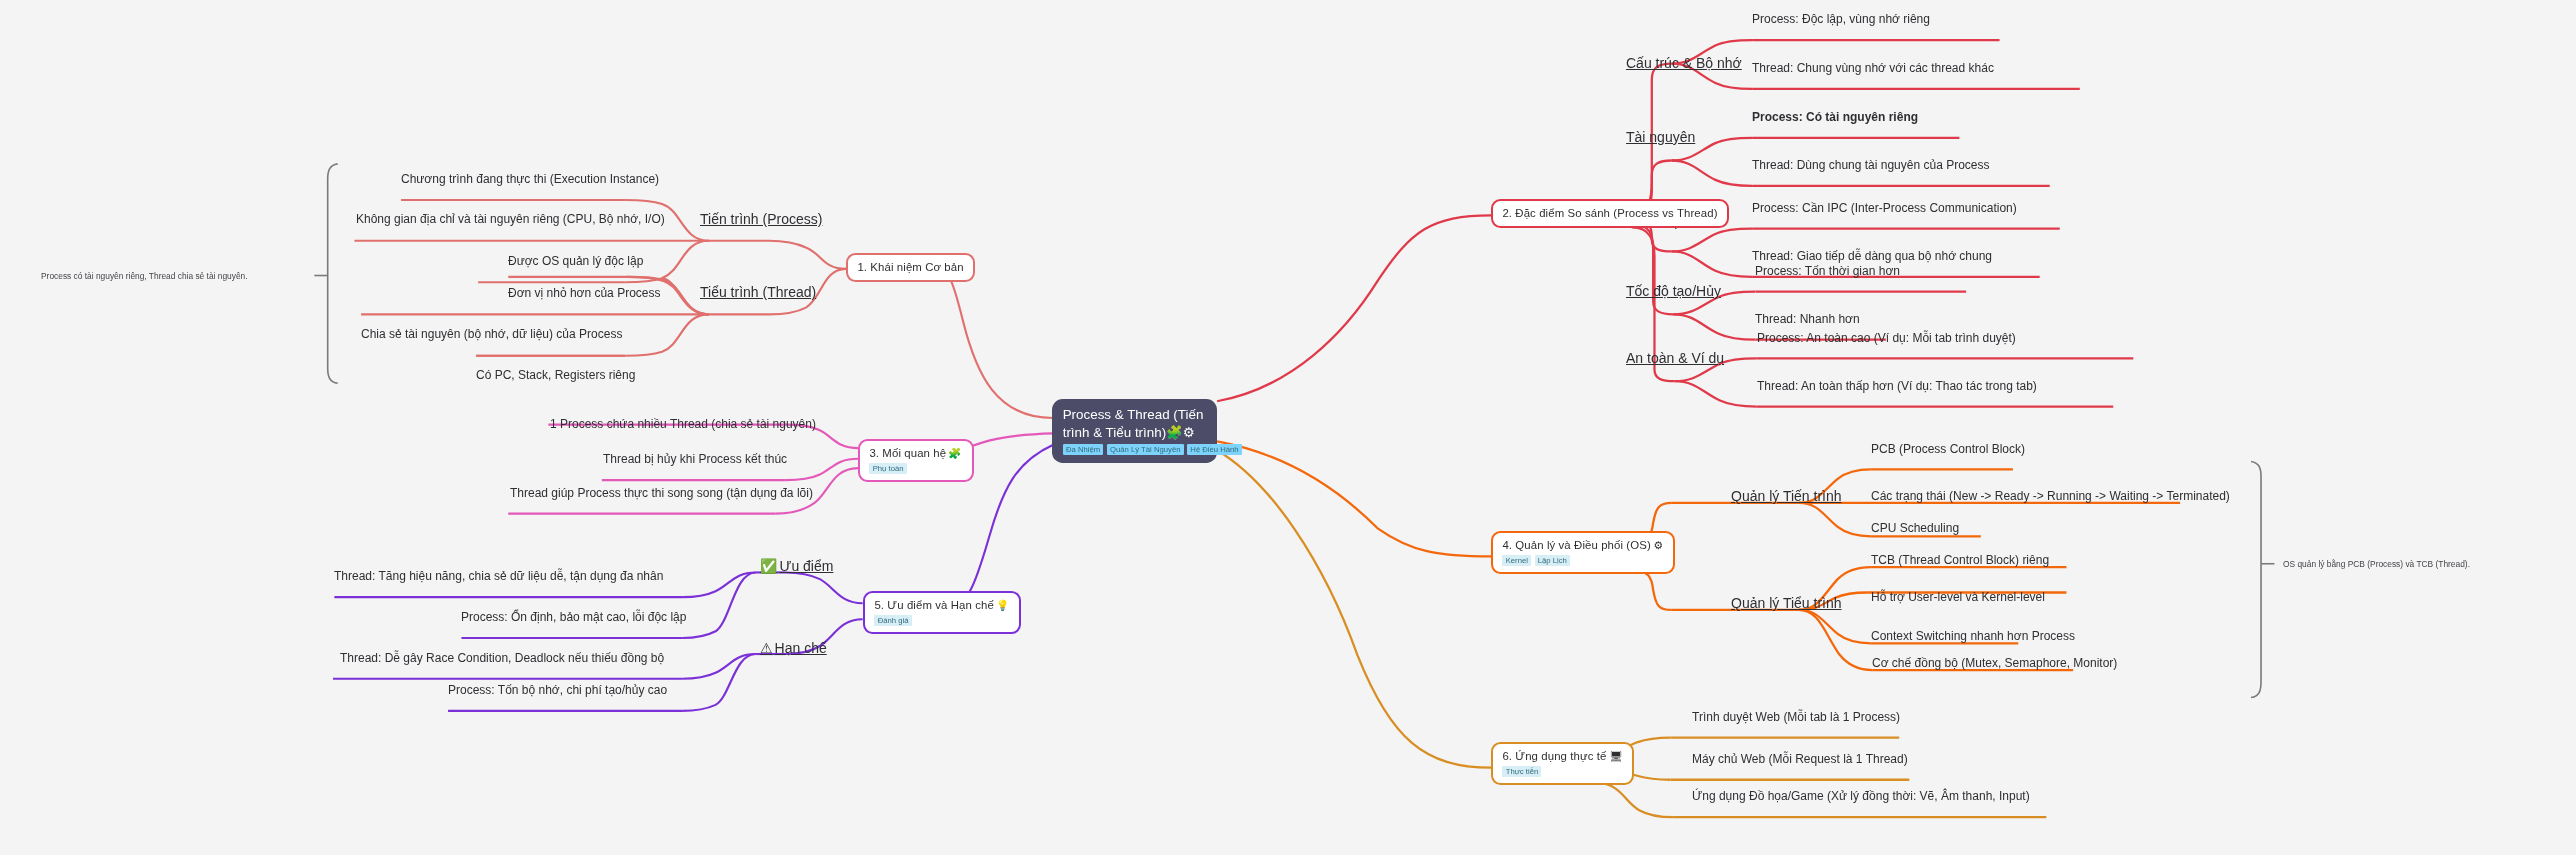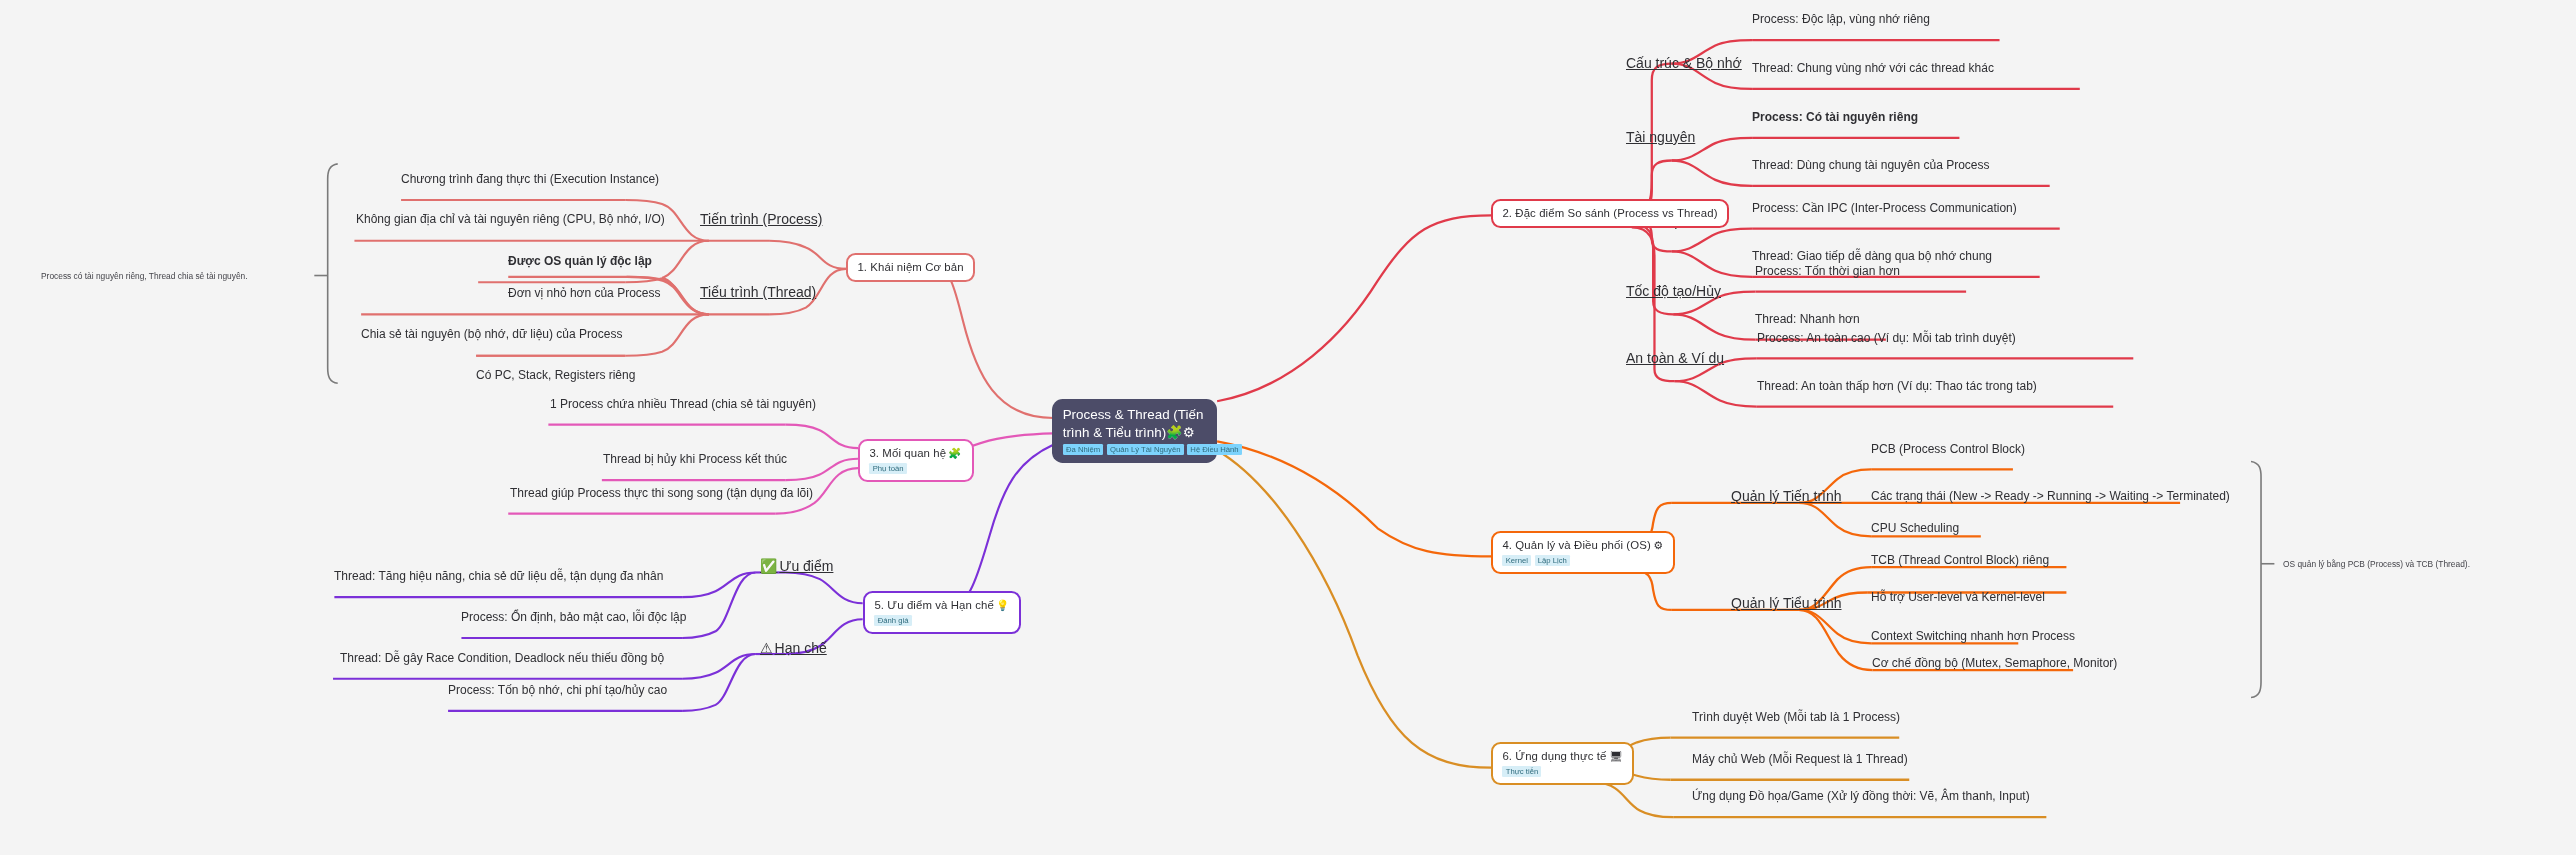--- a/index.html
+++ b/index.html
@@ -238,21 +238,21 @@
   <div class="note" style="left:41px;top:271px;">Process có tài nguyên riêng, Thread chia sẻ tài nguyên.</div>
   <div class="note" style="left:2283px;top:559px;">OS quản lý bằng PCB (Process) và TCB (Thread).</div>
 
   <div class="node c-salmon" style="left:846px;top:253px;">
     <div class="title">1. Khái niệm Cơ bản</div>
   </div>
   <div class="lbl mid" style="left:700px;top:213px;">Tiến trình (Process)</div>
   <div class="lbl mid" style="left:700px;top:286px;">Tiểu trình (Thread)</div>
   <div class="lbl" style="left:401px;top:173px;">Chương trình đang thực thi (Execution Instance)</div>
   <div class="lbl" style="left:356px;top:213px;">Không gian địa chỉ và tài nguyên riêng (CPU, Bộ nhớ, I/O)</div>
-  <div class="lbl" style="left:508px;top:255px;font-weight:bold;">Được OS quản lý độc lập</div>
+  <div class="lbl" style="left:508px;top:255px;">Được OS quản lý độc lập</div>
   <div class="lbl" style="left:508px;top:287px;">Đơn vị nhỏ hơn của Process</div>
   <div class="lbl" style="left:361px;top:328px;">Chia sẻ tài nguyên (bộ nhớ, dữ liệu) của Process</div>
   <div class="lbl" style="left:476px;top:369px;">Có PC, Stack, Registers riêng</div>
 
   <div class="node c-crimson" style="left:1491px;top:199px;">
     <div class="title">2. Đặc điểm So sánh (Process vs Thread)</div>
   </div>
 
   <div class="lbl mid" style="left:1626px;top:57px;">Cấu trúc &amp; Bộ nhớ</div>
   <div class="lbl mid" style="left:1626px;top:131px;">Tài nguyên</div>
@@ -270,21 +270,21 @@
   <div class="lbl" style="left:1755px;top:313px;">Thread: Nhanh hơn</div>
   <div class="lbl" style="left:1757px;top:332px;">Process: An toàn cao (Ví dụ: Mỗi tab trình duyệt)</div>
   <div class="lbl" style="left:1757px;top:380px;">Thread: An toàn thấp hơn (Ví dụ: Thao tác trong tab)</div>
 
   <div class="node c-pink" style="left:858px;top:439px;">
     <div class="title"><span>3. Mối quan hệ</span><span class="emo">🧩</span></div>
     <div class="tags">
       <span class="tag">Phụ toàn</span>
     </div>
   </div>
-  <div class="lbl" style="left:550px;top:398px;">1 Process chứa nhiều Thread (chia sẻ tài nguyên)</div>
+  <div class="lbl" style="left:550px;top:418px;">1 Process chứa nhiều Thread (chia sẻ tài nguyên)</div>
   <div class="lbl" style="left:603px;top:453px;">Thread bị hủy khi Process kết thúc</div>
   <div class="lbl" style="left:510px;top:487px;">Thread giúp Process thực thi song song (tận dụng đa lõi)</div>
 
   <div class="node c-orange" style="left:1491px;top:531px;">
     <div class="title"><span>4. Quản lý và Điều phối (OS)</span><span class="emo">⚙</span></div>
     <div class="tags">
       <span class="tag">Kernel</span>
       <span class="tag">Lập Lịch</span>
     </div>
   </div>

